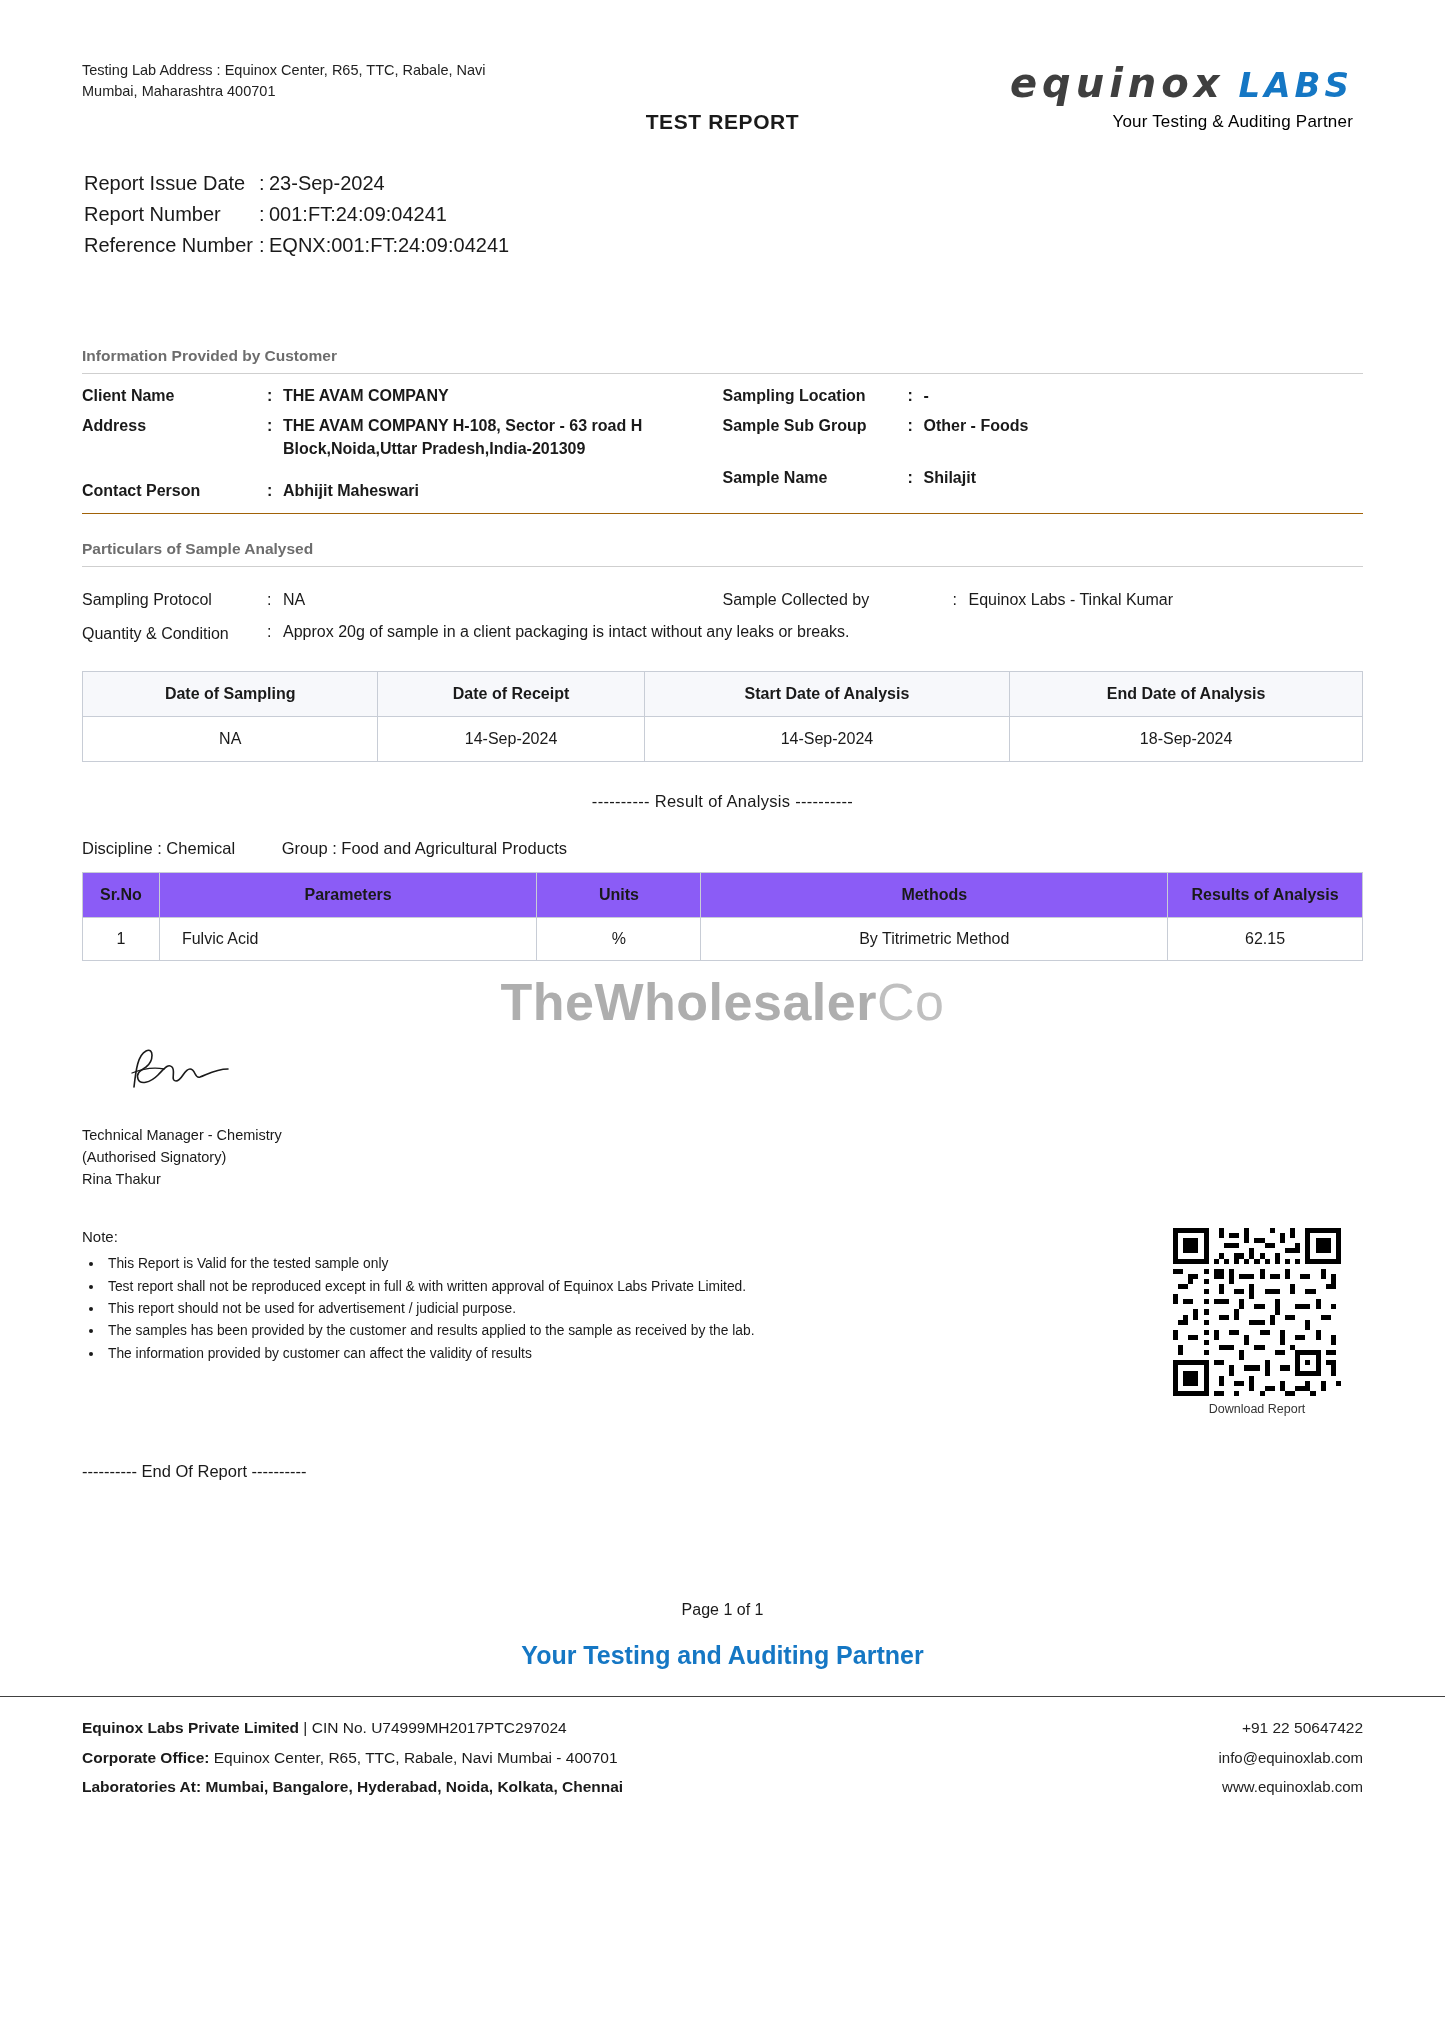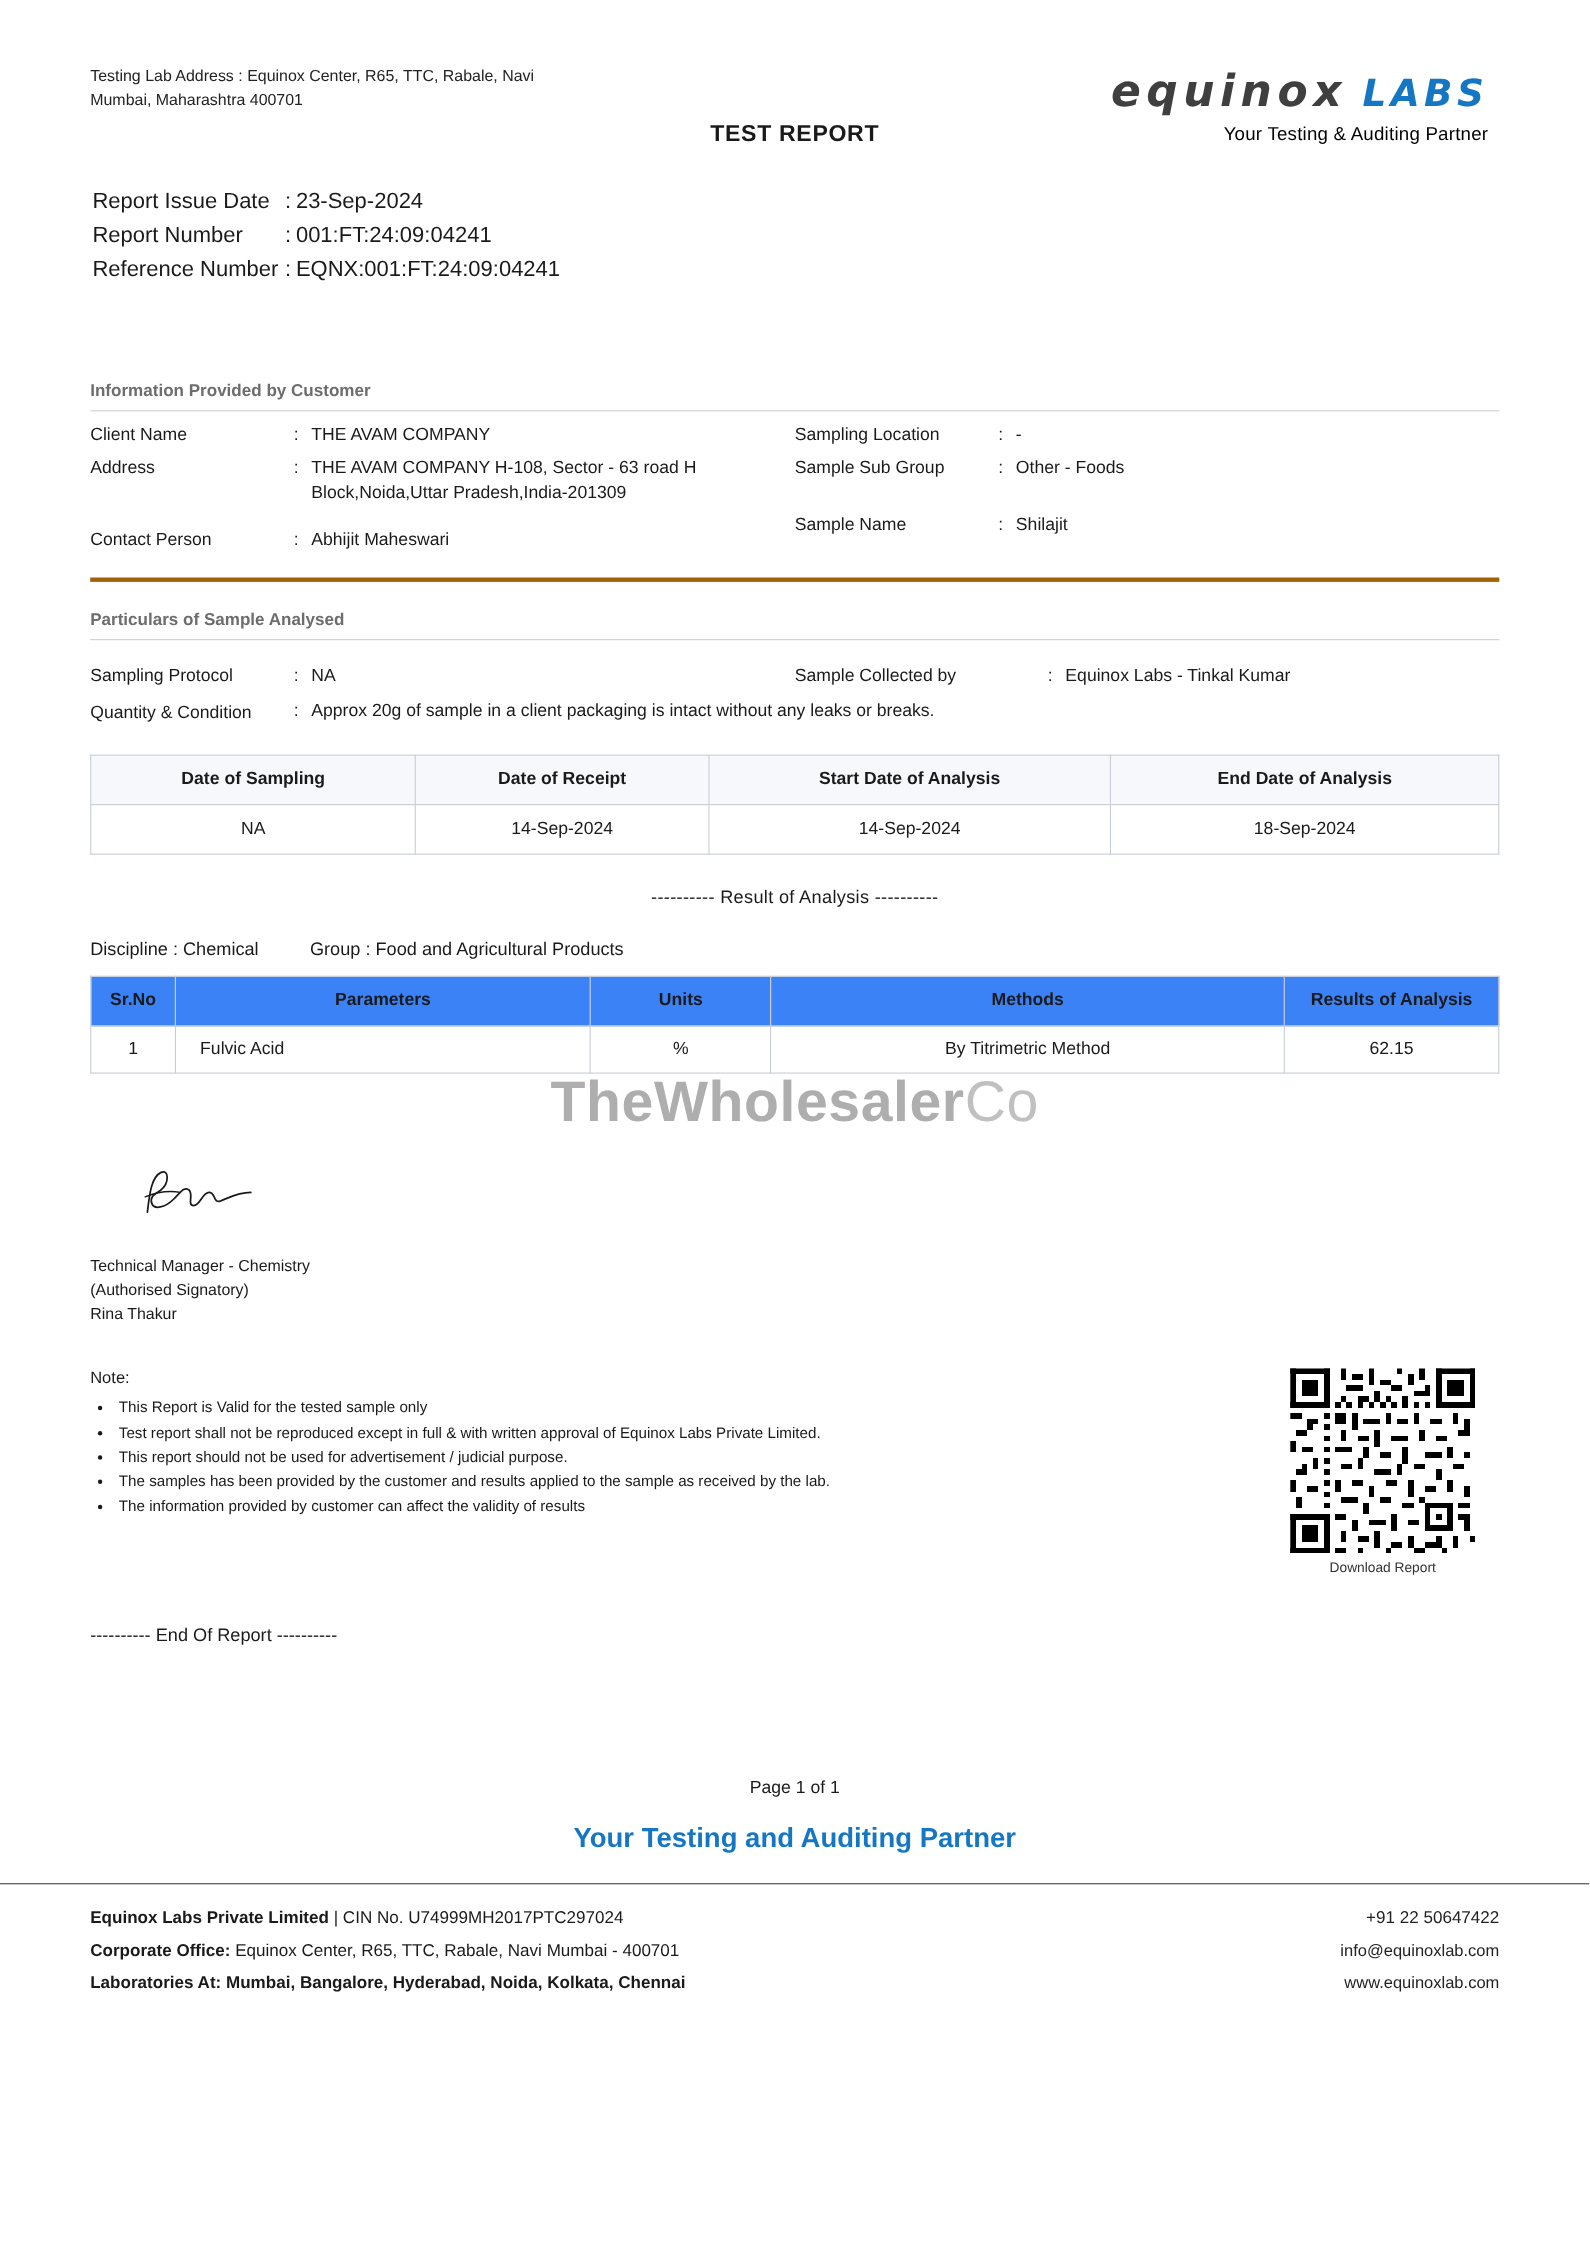--- a/index.html
+++ b/index.html
@@ -111,21 +111,21 @@
   .kv {
     display: flex;
     align-items: flex-start;
     margin-bottom: 7px;
   }
   .kv .k { width: 185px; flex: 0 0 185px; }
   .kv .c { width: 16px; flex: 0 0 16px; }
   .kv .v { flex: 1; }
   .spacer-line { height: 22px; }
 
-  .info-block { border-bottom: 4px solid #a16207; padding-bottom: 16px; }
+  .info-block { border-bottom: 1px solid #a16207; padding-bottom: 4px; font-weight: bold; }
 
   
   .particulars { margin-top: 24px; }
   .part-row { display: flex; font-size: 16px; margin-bottom: 8px; }
   .part-left { width: 50%; display: flex; }
   .part-left .k { width: 185px; flex: 0 0 185px; }
   .part-left .c { width: 16px; flex: 0 0 16px; }
   .part-right { width: 50%; display: flex; }
   .part-right .k { width: 230px; flex: 0 0 230px; }
   .part-right .c { width: 16px; flex: 0 0 16px; }
@@ -162,21 +162,21 @@
 
   .discipline {
     font-size: 16.5px;
     margin-bottom: 14px;
   }
   .discipline .grp { margin-left: 42px; }
 
   
   .result-table { font-size: 16px; position: relative; z-index: 2;}
   .result-table th {
-    background: #3b82f6;
+    background: #8b5cf6;
     border: 1px solid #c8cdd6;
     padding: 12px 6px;
     font-weight: bold;
     text-align: center;
     line-height: 1.25;
   }
   .result-table td {
     border: 1px solid #c8cdd6;
     padding: 12px 8px;
   }

